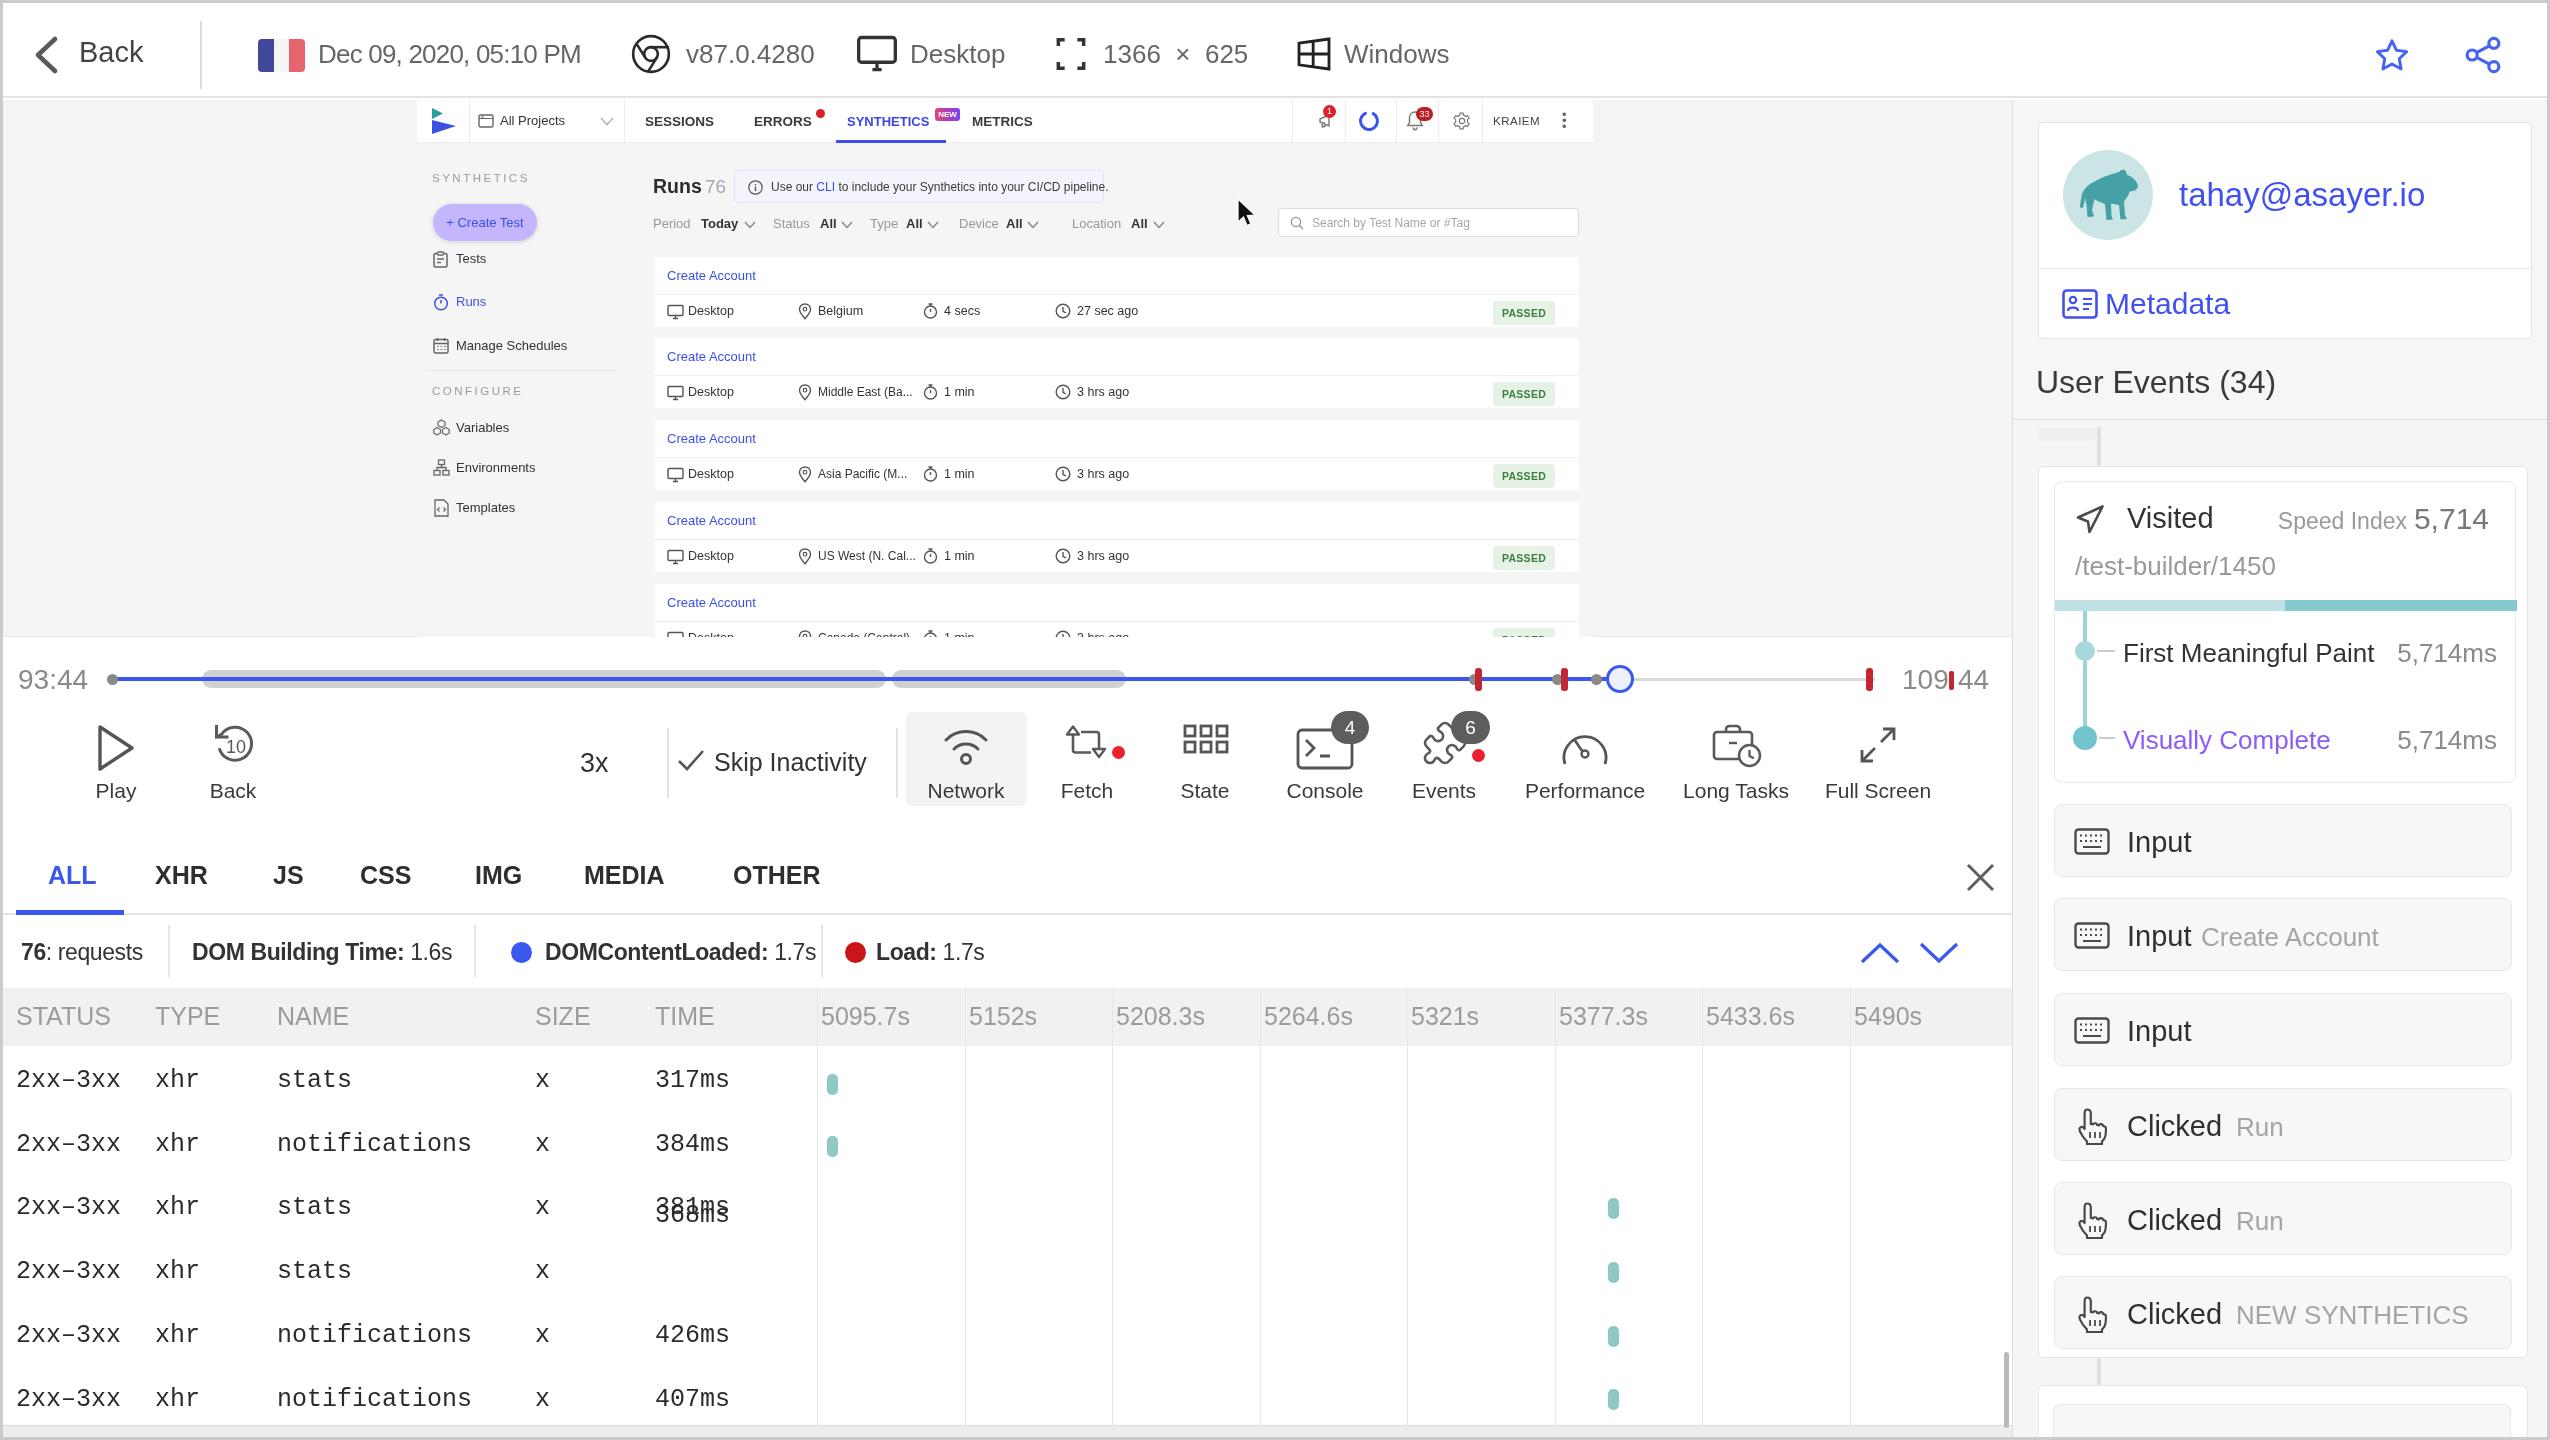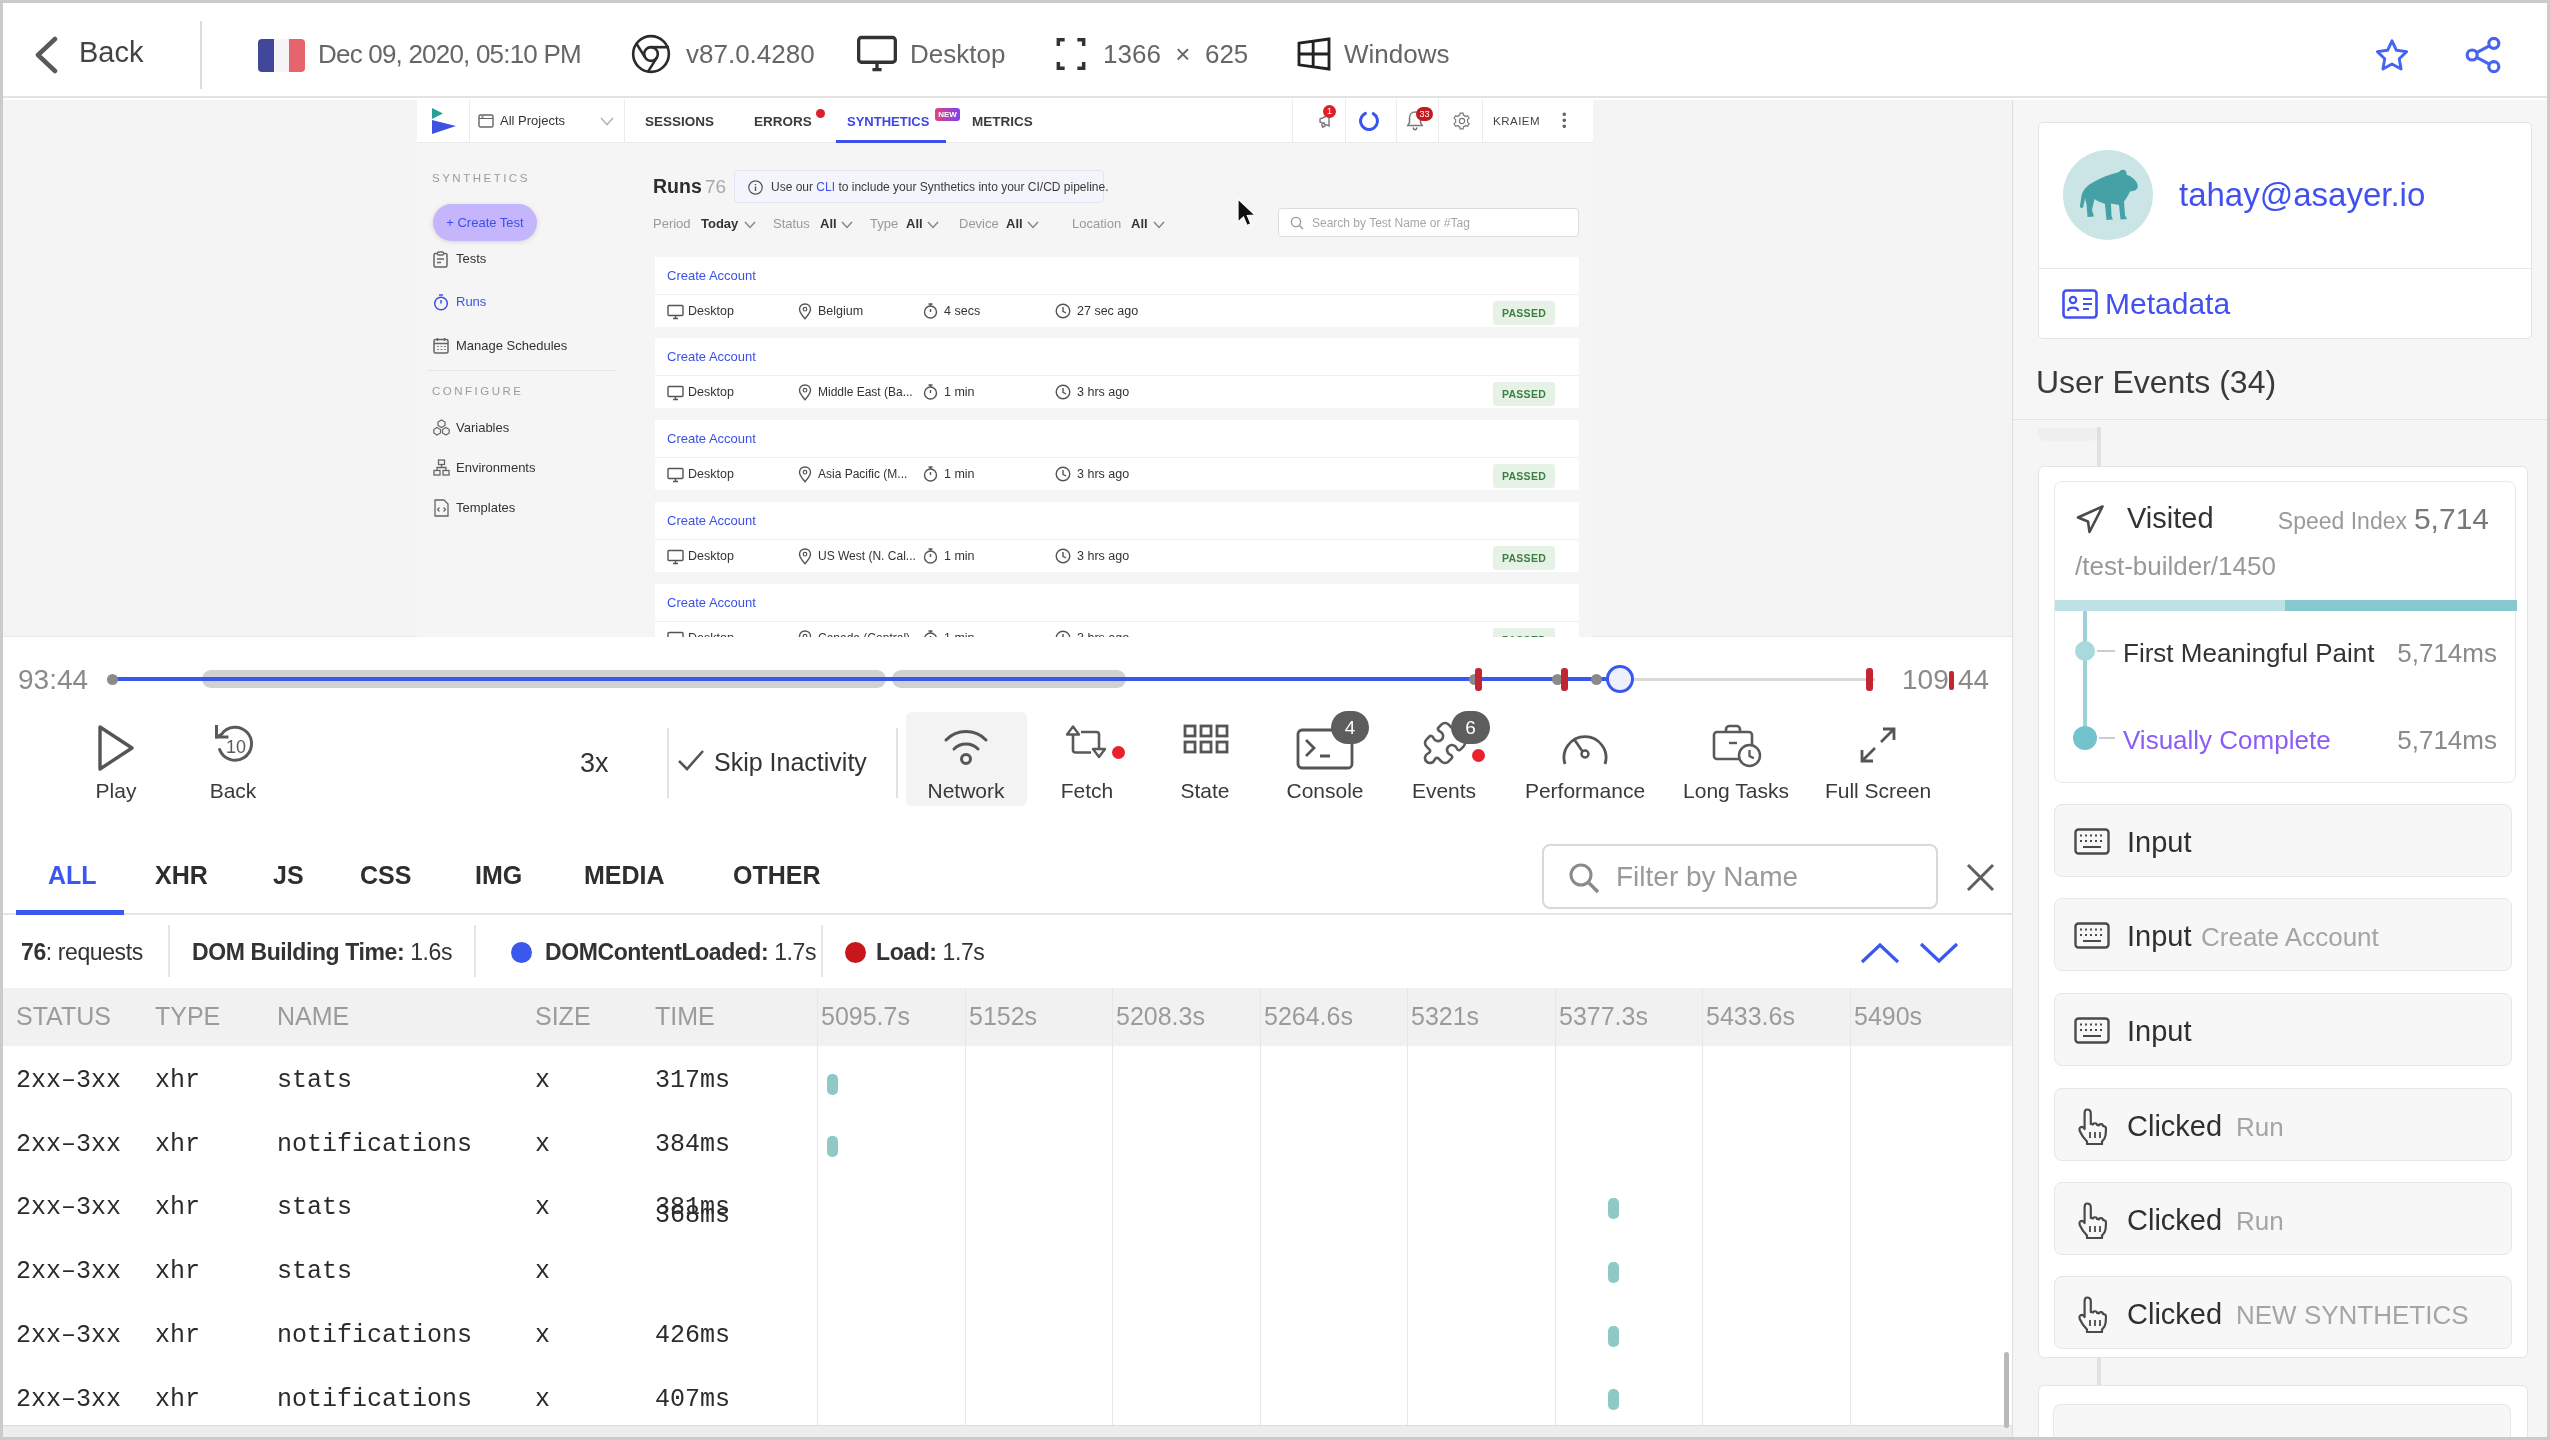--- a/index.html
+++ b/index.html
@@ -417,27 +417,20 @@
 
 <div class="abs" style="left:3px;top:913px;width:2009px;height:2px;background:#e5e5e5;"></div>
 <div class="abs" style="left:16px;top:910px;width:108px;height:5px;background:#3a58ee;"></div>
 <div class="abs" style="left:48px;top:861px;font-size:25px;font-weight:bold;color:#3a58ee;">ALL</div>
 <div class="abs" style="left:155px;top:861px;font-size:25px;font-weight:bold;color:#2e2e2e;">XHR</div>
 <div class="abs" style="left:273px;top:861px;font-size:25px;font-weight:bold;color:#2e2e2e;">JS</div>
 <div class="abs" style="left:360px;top:861px;font-size:25px;font-weight:bold;color:#2e2e2e;">CSS</div>
 <div class="abs" style="left:475px;top:861px;font-size:25px;font-weight:bold;color:#2e2e2e;">IMG</div>
 <div class="abs" style="left:584px;top:861px;font-size:25px;font-weight:bold;color:#2e2e2e;">MEDIA</div>
 <div class="abs" style="left:733px;top:861px;font-size:25px;font-weight:bold;color:#2e2e2e;">OTHER</div>
-<div class="abs" style="left:1542px;top:844px;width:396px;height:65px;border:2px solid #d8d8d8;border-radius:8px;background:#fff;">
-  <svg class="abs" style="left:24px;top:16px;" width="32" height="32" viewBox="0 0 32 32">
-        <circle cx="13" cy="13" r="10" fill="none" stroke="#8a8a8a" stroke-width="3"></circle>
-        <path d="M21 21 L30 30" stroke="#8a8a8a" stroke-width="3.4"></path>
-      </svg>
-  <div class="abs" style="left:72px;top:15px;font-size:28px;color:#9a9a9a;">Filter by Name</div>
-</div>
 <svg class="abs" style="left:1964px;top:861px;" width="33" height="33" viewBox="0 0 33 33">
       <path d="M4 4 L29 29 M29 4 L4 29" stroke="#5f5f5f" stroke-width="3"></path>
     </svg>
 
 <div class="abs" style="left:21px;top:939px;font-size:23px;letter-spacing:-0.4px;color:#333;"><b>76</b>: requests</div>
 <div class="abs" style="left:168px;top:925px;width:2px;height:52px;background:#e5e5e5;"></div>
 <div class="abs" style="left:192px;top:939px;font-size:23px;letter-spacing:-0.4px;color:#333;"><b>DOM Building Time:</b> 1.6s</div>
 <div class="abs" style="left:474px;top:925px;width:2px;height:52px;background:#e5e5e5;"></div>
 <div class="abs" style="left:511px;top:942px;width:21px;height:21px;border-radius:50%;background:#3a58ee;"></div>
 <div class="abs" style="left:545px;top:939px;font-size:23px;letter-spacing:-0.4px;color:#333;"><b>DOMContentLoaded:</b> 1.7s</div>

